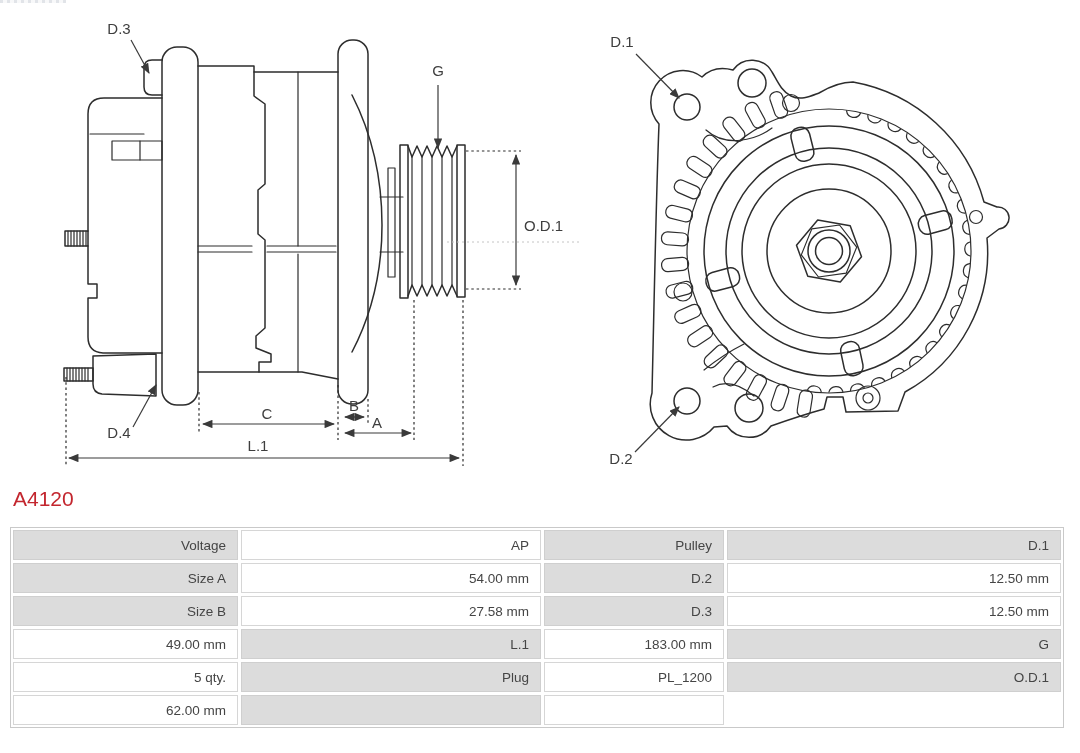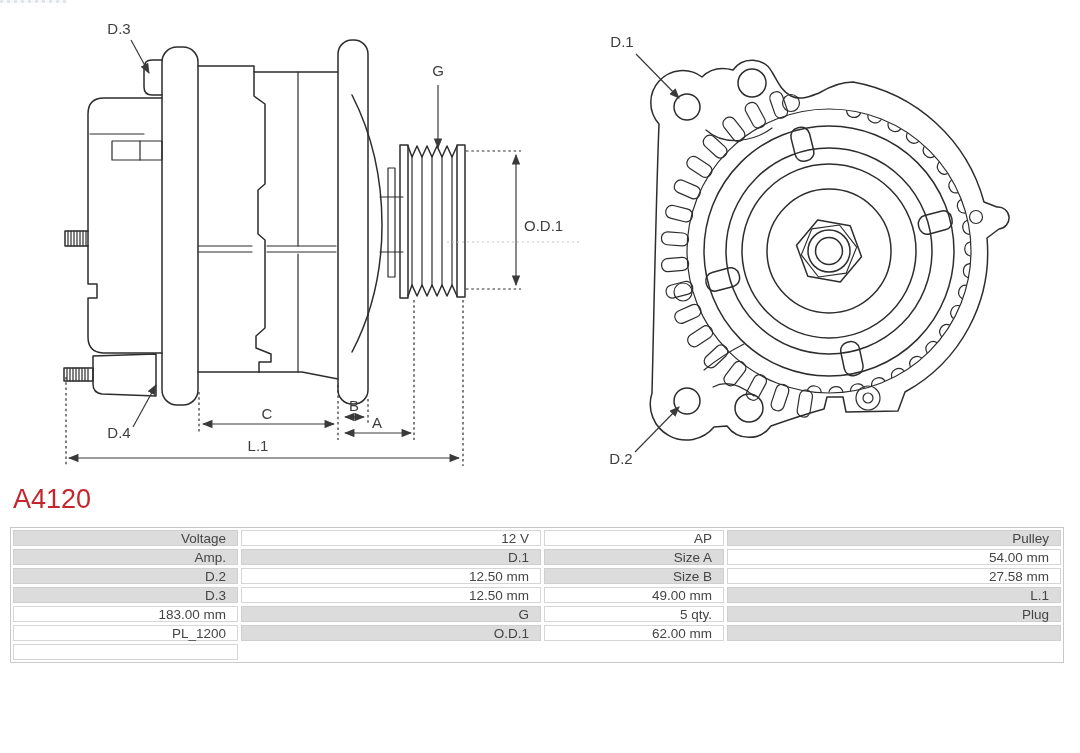--- a/index.html
+++ b/index.html
@@ -6,24 +6,24 @@
   body{width:1080px;height:753px;overflow:hidden;font-family:"Liberation Sans",sans-serif;position:relative;}
   .corner-artifact{position:absolute;top:0;left:0;width:66px;height:3px;opacity:.55;
     background:repeating-linear-gradient(90deg,#c9ced6 0 3px,#f2f3f5 3px 7px);}
   svg.drawing{display:block;}
   svg .ln{fill:none;stroke:#2d2d2d;stroke-width:1.5;stroke-linejoin:round;stroke-linecap:round;}
   svg .thin{stroke-width:1.2;}
   svg .dotted{fill:none;stroke:#2d2d2d;stroke-width:1.2;stroke-dasharray:2.5 2.8;}
   svg .faint{fill:none;stroke:#c4c4c4;stroke-width:1;stroke-dasharray:2 3;}
   svg .dim{fill:none;stroke:#3a3a3a;stroke-width:1.2;}
   svg text{font-family:"Liberation Sans",sans-serif;font-size:15px;fill:#3e3e3e;}
-  .part-number{margin:7px 0 16px 13px;font-size:27px;line-height:24px;color:#c3262e;}
+  .part-number{margin:7px 0 16px 13px;font-size:21px;line-height:24px;color:#c3262e;}
   .spec-wrap{margin:6px 16px 0 10px;border:1px solid #c9c9c9;padding:2px;background:#ffffff;}
   .spec-grid{display:grid;grid-template-columns:225px 300px 180px 1fr;gap:3px;}
-  .cell{height:16px;box-sizing:border-box;display:flex;align-items:center;justify-content:flex-end;
+  .cell{height:30px;box-sizing:border-box;display:flex;align-items:center;justify-content:flex-end;
     padding-right:11px;font-size:13.5px;color:#454545;border:1px solid #d6d6d6;background:#fff;}
   .cell.lbl{background:#dcdcdc;border-color:#cfcfcf;}
 </style>
 </head>
 <body>
 
 <div class="corner-artifact"></div>
 
 <svg class="drawing" width="1080" height="480" viewBox="0 0 1080 480">
   <defs>
@@ -189,24 +189,22 @@
       <text x="621" y="464" text-anchor="middle">D.2</text>
     </g>
   </g>
 </svg>
 
 <div class="part-number">A4120</div>
 
 <div class="spec-wrap">
   <div class="spec-grid" id="specGrid">
       <div class="cell lbl">Voltage</div>
-      <div class="cell val">12 V</div>
       <div class="cell val">AP</div>
       <div class="cell lbl">Pulley</div>
-      <div class="cell lbl">Amp.</div>
       <div class="cell lbl">D.1</div>
       <div class="cell lbl">Size A</div>
       <div class="cell val">54.00 mm</div>
       <div class="cell lbl">D.2</div>
       <div class="cell val">12.50 mm</div>
       <div class="cell lbl">Size B</div>
       <div class="cell val">27.58 mm</div>
       <div class="cell lbl">D.3</div>
       <div class="cell val">12.50 mm</div>
       <div class="cell val">49.00 mm</div>

